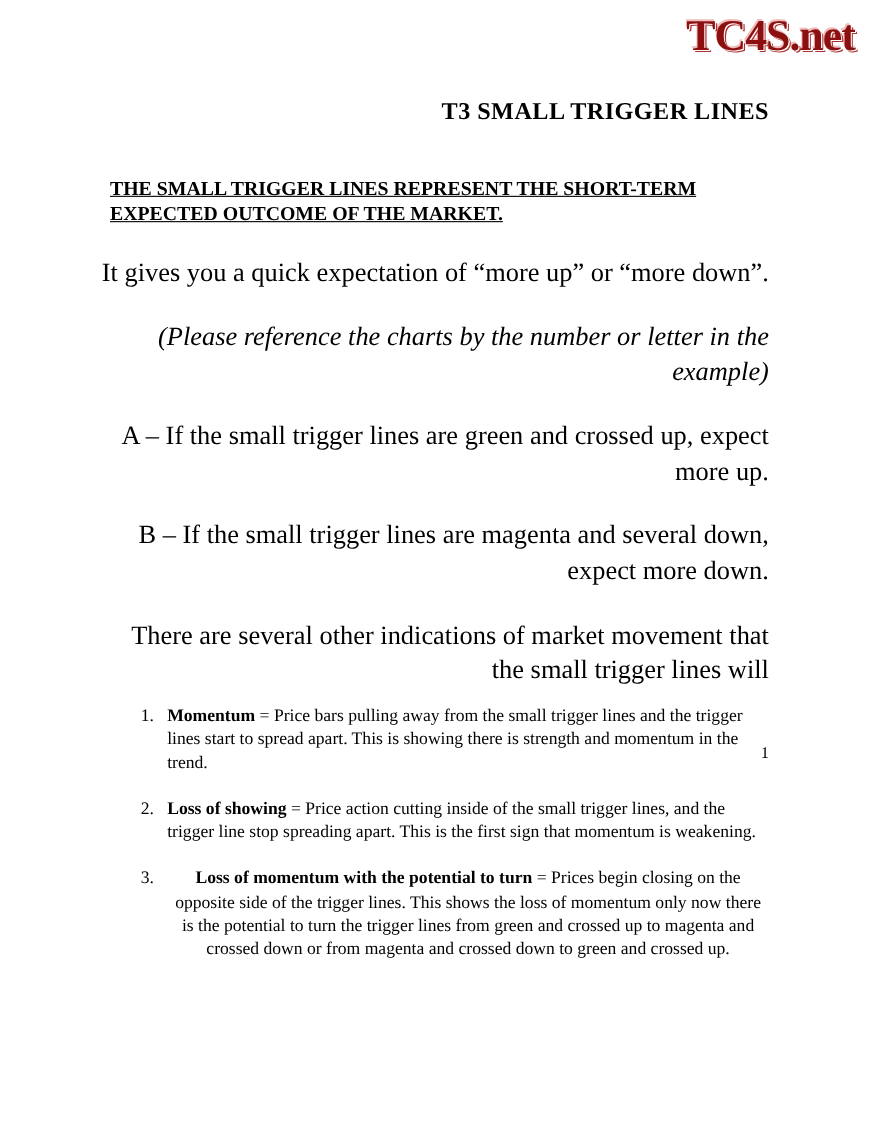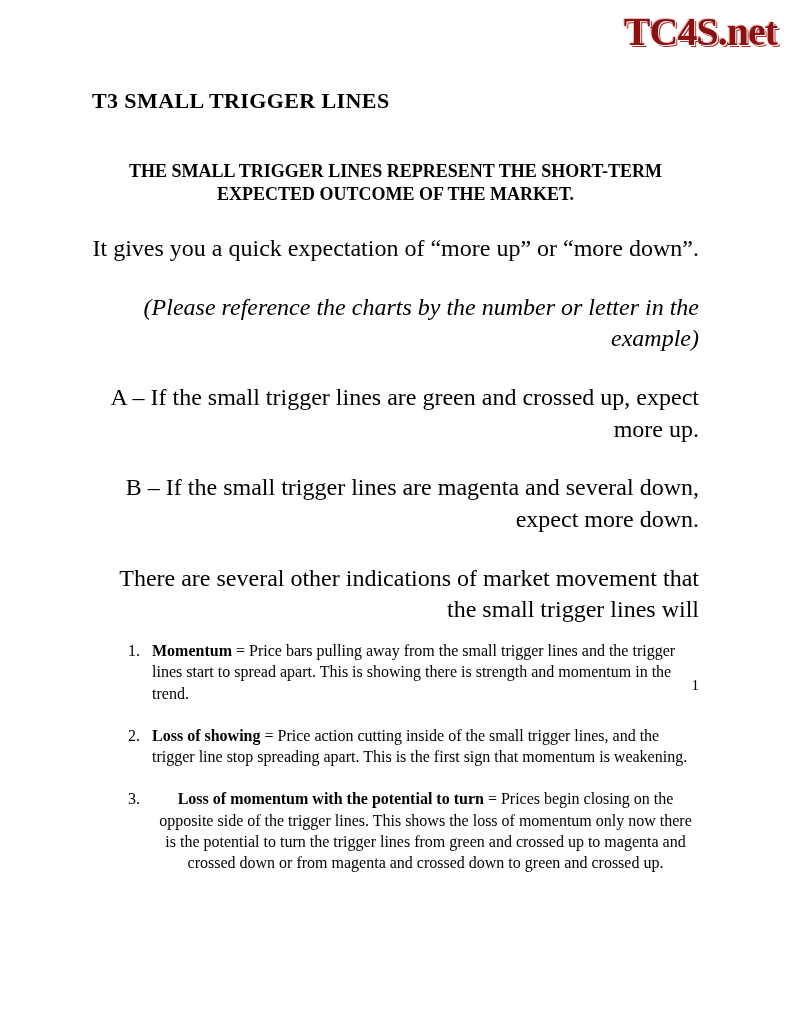--- a/index.html
+++ b/index.html
@@ -34,34 +34,35 @@
     letter-spacing: -1px;
     color: #8c1010;
     text-shadow:
       1px 1px 0 #ffffff,
       2px 2px 0 #b03030,
       -1px -1px 0 #f0bcbc;
     -webkit-text-stroke: 0px;
   }
 
   .doc-title {
-    text-align: left;
+    text-align: right;
     font-size: 22px;
     font-weight: bold;
     margin: 0;
     padding-top: 88px;
     letter-spacing: 0.4px;
   }
 
   .doc-subtitle {
-    text-align: center;
+    text-align: left;
     font-size: 18px;
     font-weight: bold;
     line-height: 1.28;
     margin: 46px 8px 12px 8px;
+    text-decoration: underline;
   }
 
   p.body-text {
     font-size: 24px;
     line-height: 1.32;
     margin: 27px 0 0 0;
     text-align: right;
   }
   p.italic {
     font-style: italic;

